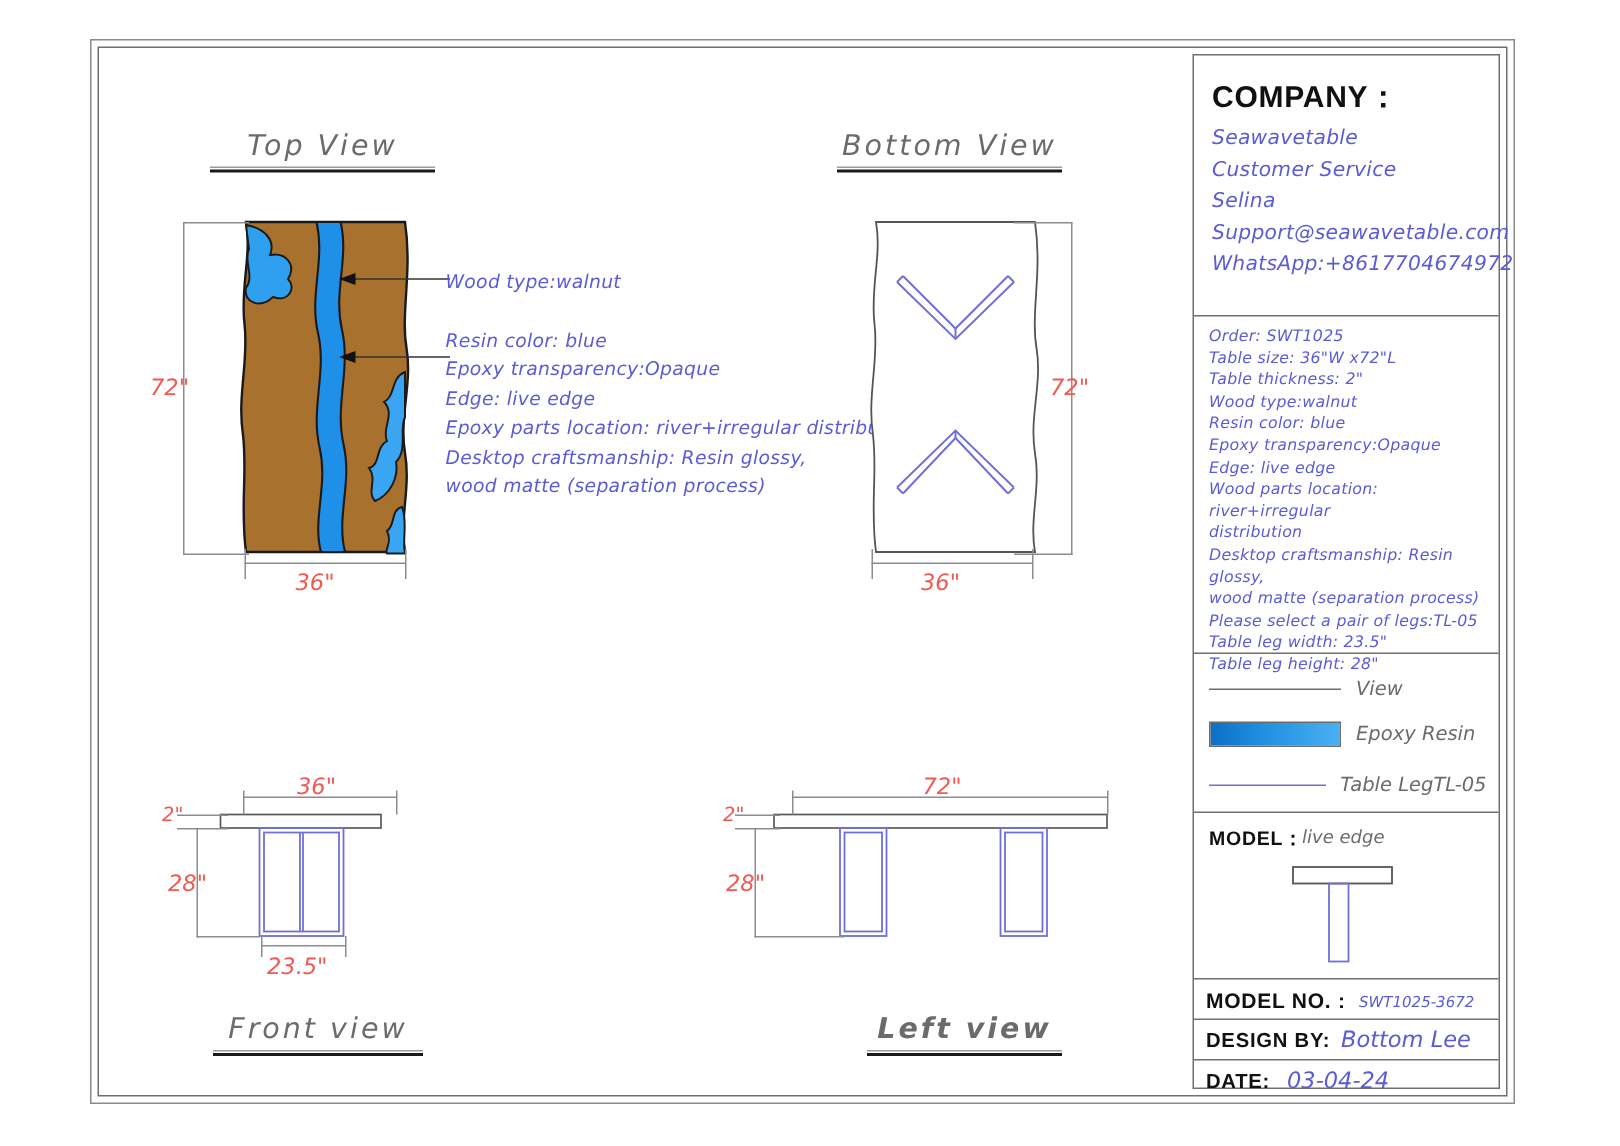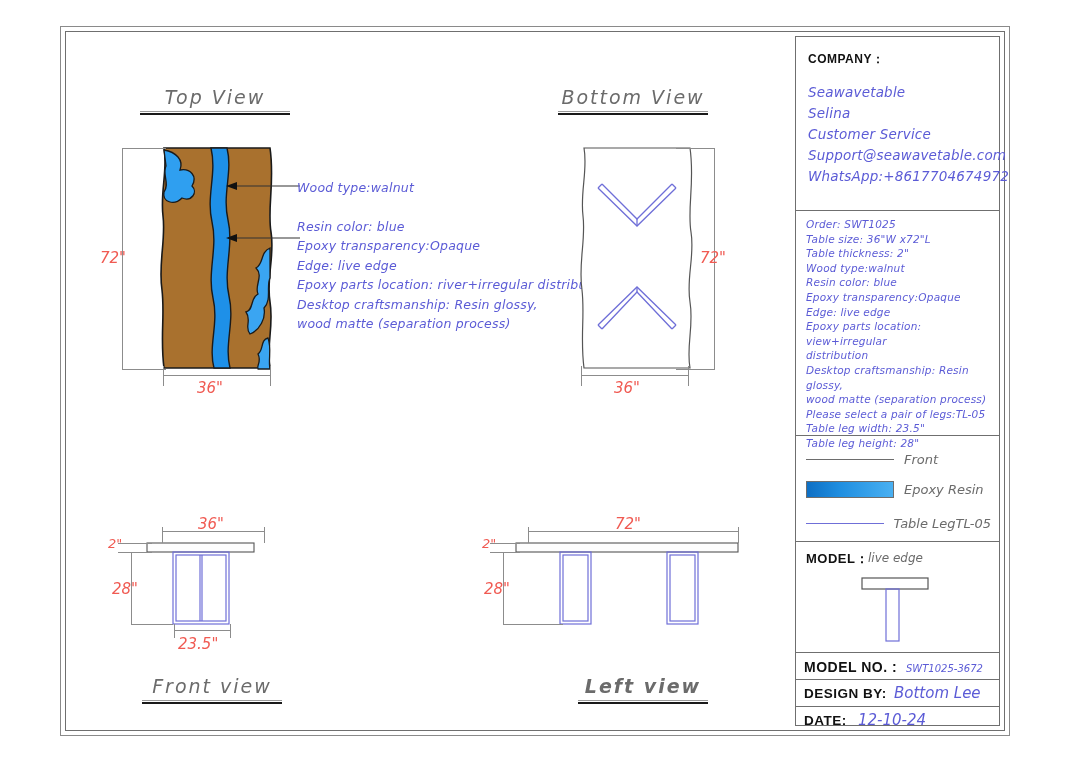--- a/index.html
+++ b/index.html
@@ -86,21 +86,21 @@
     background: #fff;
   }
   .psec { position: absolute; left: 0; width: 100%; box-sizing: border-box; }
   .psec-div { position: absolute; left: 0; width: 100%; height: 1px; background: #6f6f6f; }
 
   .company-label {
     position: absolute;
     left: 12px; top: 14px;
     font-family: "Liberation Sans", sans-serif;
     font-weight: bold;
-    font-size: 12px;
+    font-size: 20px;
     color: #111;
     letter-spacing: .5px;
   }
   .company-lines {
     position: absolute;
     left: 12px; top: 45px;
     font-size: 13.5px;
     line-height: 21px;
   }
   .company-lines div { white-space: nowrap; }
@@ -338,52 +338,52 @@
   <div class="vline" style="left:503px; top:552px; height:73px;"></div>
   <div class="hline" style="left:503px; top:624px; width:60px;"></div>
   <div class="dim abs" style="left:484px; top:580px;">28"</div>
 
   <div id="panel">
 
     <div class="psec" style="top:0; height:173px;">
       <div class="company-label">COMPANY：</div>
       <div class="company-lines hand">
         <div>Seawavetable</div>
+        <div>Customer Service</div>
         <div>Selina</div>
-        <div>Customer Service</div>
         <div>Support@seawavetable.com</div>
         <div>WhatsApp:+8617704674972</div>
       </div>
     </div>
     <div class="psec-div" style="top:173px;"></div>
 
     <div class="psec" style="top:174px; height:224px;">
       <div class="spec-lines hand">
         <div>Order: SWT1025</div>
         <div>Table size: 36"W x72"L</div>
         <div>Table thickness: 2"</div>
         <div>Wood type:walnut</div>
         <div>Resin color: blue</div>
         <div>Epoxy transparency:Opaque</div>
         <div>Edge: live edge</div>
-        <div>Epoxy parts location: view+irregular</div>
+        <div>Wood parts location: river+irregular</div>
         <div>distribution</div>
         <div>Desktop craftsmanship: Resin glossy,</div>
         <div>wood matte (separation process)</div>
         <div>Please select a pair of legs:TL-05</div>
         <div>Table leg width: 23.5"</div>
         <div>Table leg height: 28"</div>
       </div>
     </div>
     <div class="psec-div" style="top:398px;"></div>
 
     <div class="psec legend" style="top:399px; height:105px;">
       <div class="legend-row" style="top:16px;">
         <span class="sw-wood"></span>
-        <span class="legend-label">Front</span>
+        <span class="legend-label">View</span>
       </div>
       <div class="legend-row" style="top:45px;">
         <span class="sw-resin"></span>
         <span class="legend-label">Epoxy Resin</span>
       </div>
       <div class="legend-row" style="top:80px;">
         <span class="sw-leg"></span>
         <span class="legend-label">Table LegTL-05</span>
       </div>
     </div>
@@ -406,18 +406,18 @@
     <div class="psec-div" style="top:642px;"></div>
 
     <div class="tb-row" style="top:643px; height:26px;">
       <span class="tb-key" style="top:6px; font-size:13.5px;">DESIGN BY:</span>
       <span class="tb-val" style="left:98px; top:4px; font-size:15px;">Bottom Lee</span>
     </div>
     <div class="psec-div" style="top:669px;"></div>
 
     <div class="tb-row" style="top:670px; height:26px;">
       <span class="tb-key" style="top:6px; font-size:13.5px;">DATE:</span>
-      <span class="tb-val" style="left:62px; top:4px; font-size:15px;">12-10-24</span>
+      <span class="tb-val" style="left:62px; top:4px; font-size:15px;">03-04-24</span>
     </div>
 
   </div>
 
 </div>
 
 </body></html>

